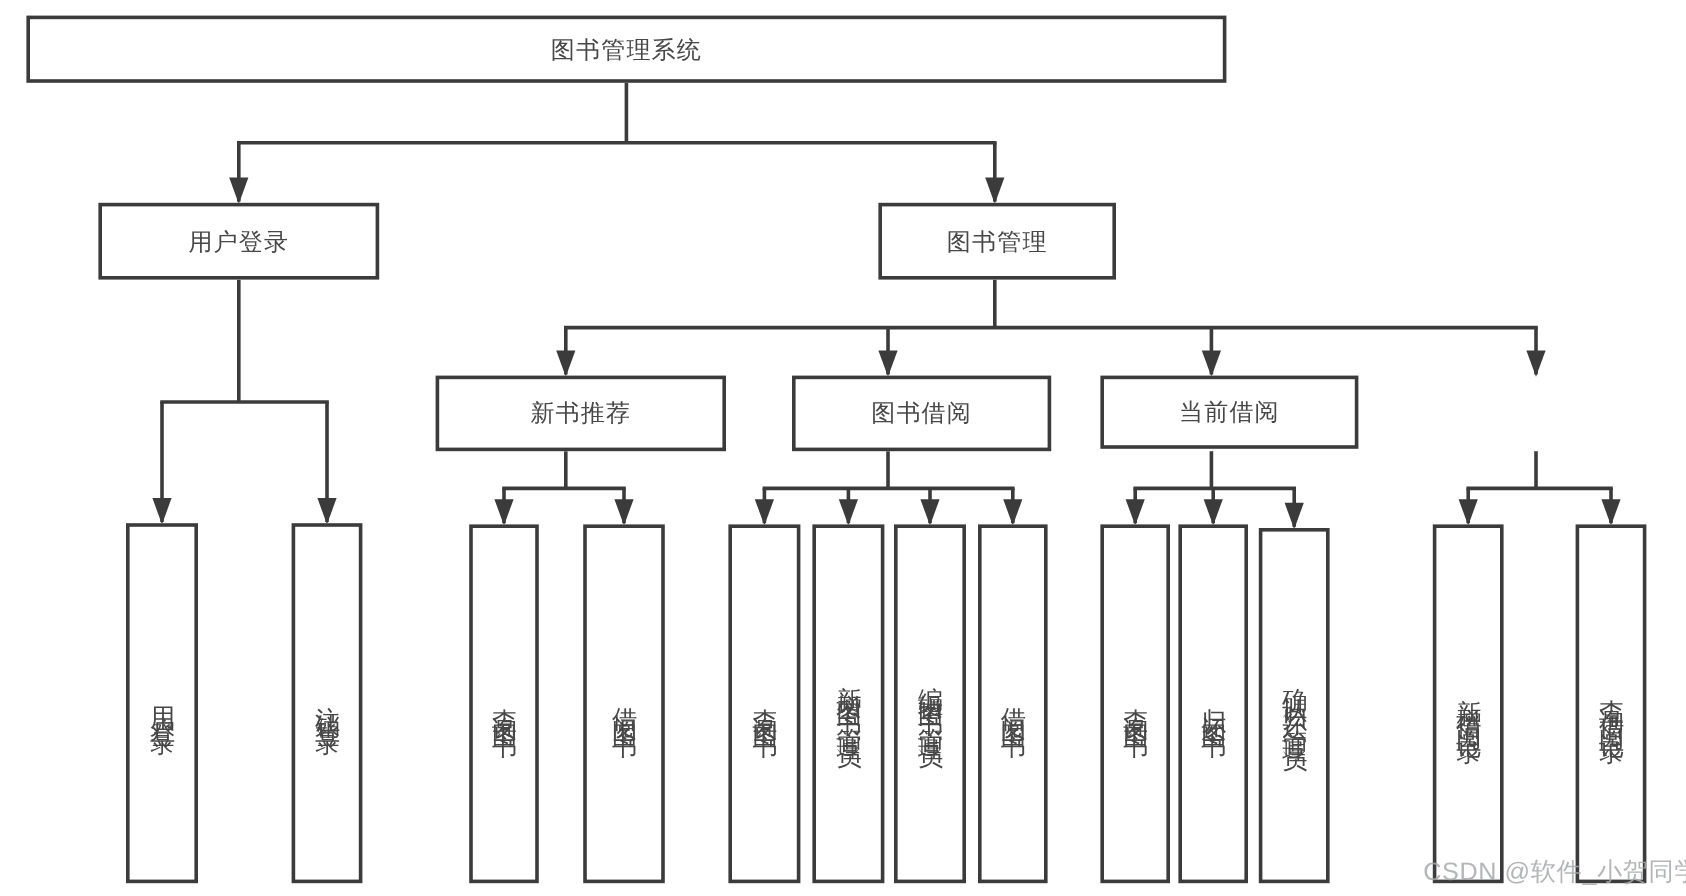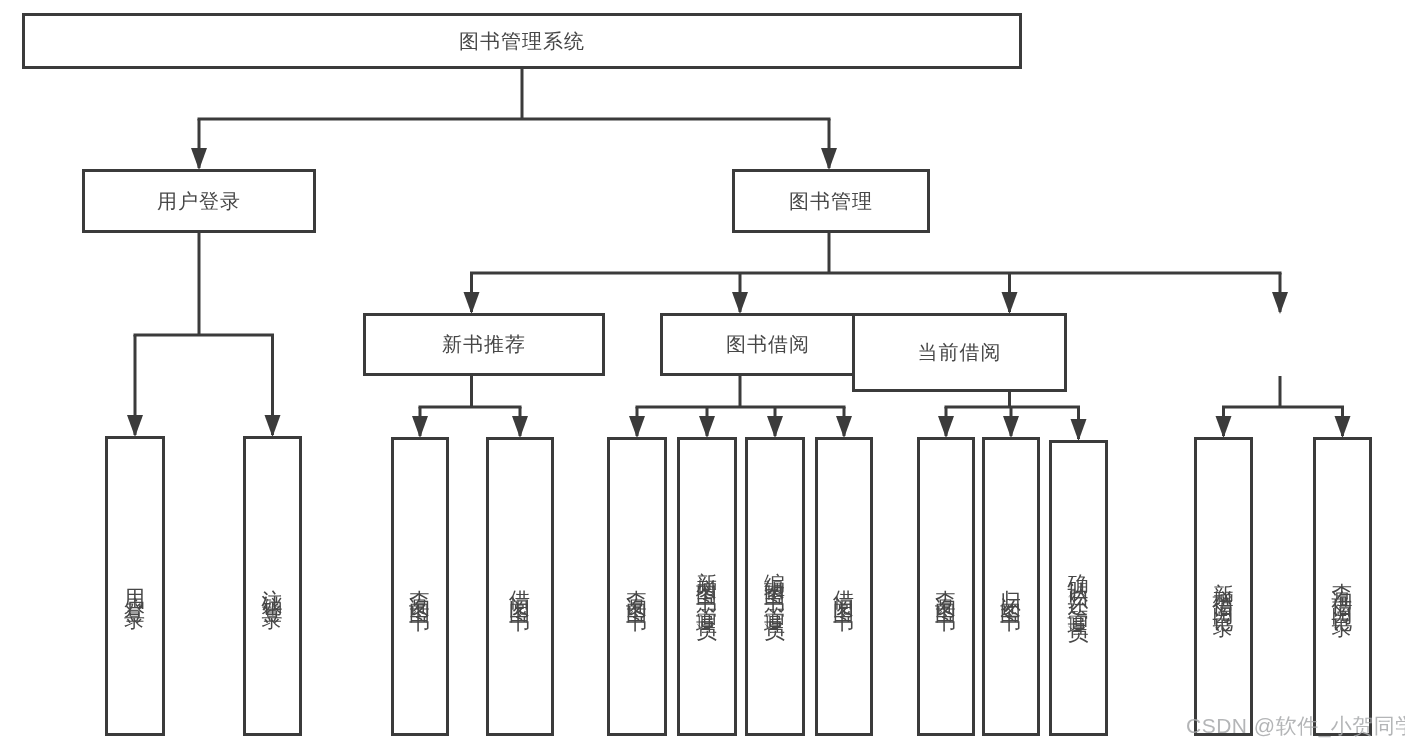--- a/index.html
+++ b/index.html
@@ -119,21 +119,21 @@
     </svg>
 
   <div id="watermark">CSDN @软件_小贺同学</div>
 <div class="node horizontal" style="left: 22px; top: 13px; width: 1000px; height: 56px;">图书管理系统</div>
     <div class="node horizontal" style="left: 82px; top: 169px; width: 234px; height: 64px;">用户登录</div>
     <div class="node horizontal" style="left: 732px; top: 169px; width: 198px; height: 64px;">图书管理</div>
     <div class="node vertical" style="left: 105px; top: 436px; width: 60px; height: 300px;">用户登录</div>
     <div class="node vertical" style="left: 243px; top: 436px; width: 59px; height: 300px;">注销登录</div>
     <div class="node horizontal" style="left: 363px; top: 313px; width: 242px; height: 63px;">新书推荐</div>
     <div class="node horizontal" style="left: 632px; top: 313px; width: 216px; height: 63px; margin-left: 28px;">图书借阅</div>
-    <div class="node horizontal" style="left: 852px; top: 313px; width: 215px; height: 79px;">当前借阅</div>
+    <div class="node horizontal" style="left: 917px; top: 313px; width: 215px; height: 61px;">当前借阅</div>
     <div class="node vertical" style="left: 391px; top: 437px; width: 58px; height: 299px;">查询图书</div>
     <div class="node vertical" style="left: 486px; top: 437px; width: 68px; height: 299px;">借阅图书</div>
     <div class="node vertical" style="left: 607px; top: 437px; width: 60px; height: 299px;">查询图书</div>
     <div class="node vertical" style="left: 677px; top: 437px; width: 60px; height: 299px;">新增图书（管理员）</div>
     <div class="node vertical" style="left: 745px; top: 437px; width: 60px; height: 299px;">编辑图书（管理员）</div>
     <div class="node vertical" style="left: 815px; top: 437px; width: 58px; height: 299px;">借阅图书</div>
     <div class="node vertical" style="left: 917px; top: 437px; width: 58px; height: 299px;">查询图书</div>
     <div class="node vertical" style="left: 982px; top: 437px; width: 58px; height: 299px;">归还图书</div>
     <div class="node vertical" style="left: 1049px; top: 440px; width: 59px; height: 296px;">确认归还（管理员）</div>
     <div class="node vertical" style="left: 1194px; top: 437px; width: 59px; height: 299px;">新增借阅记录</div>

